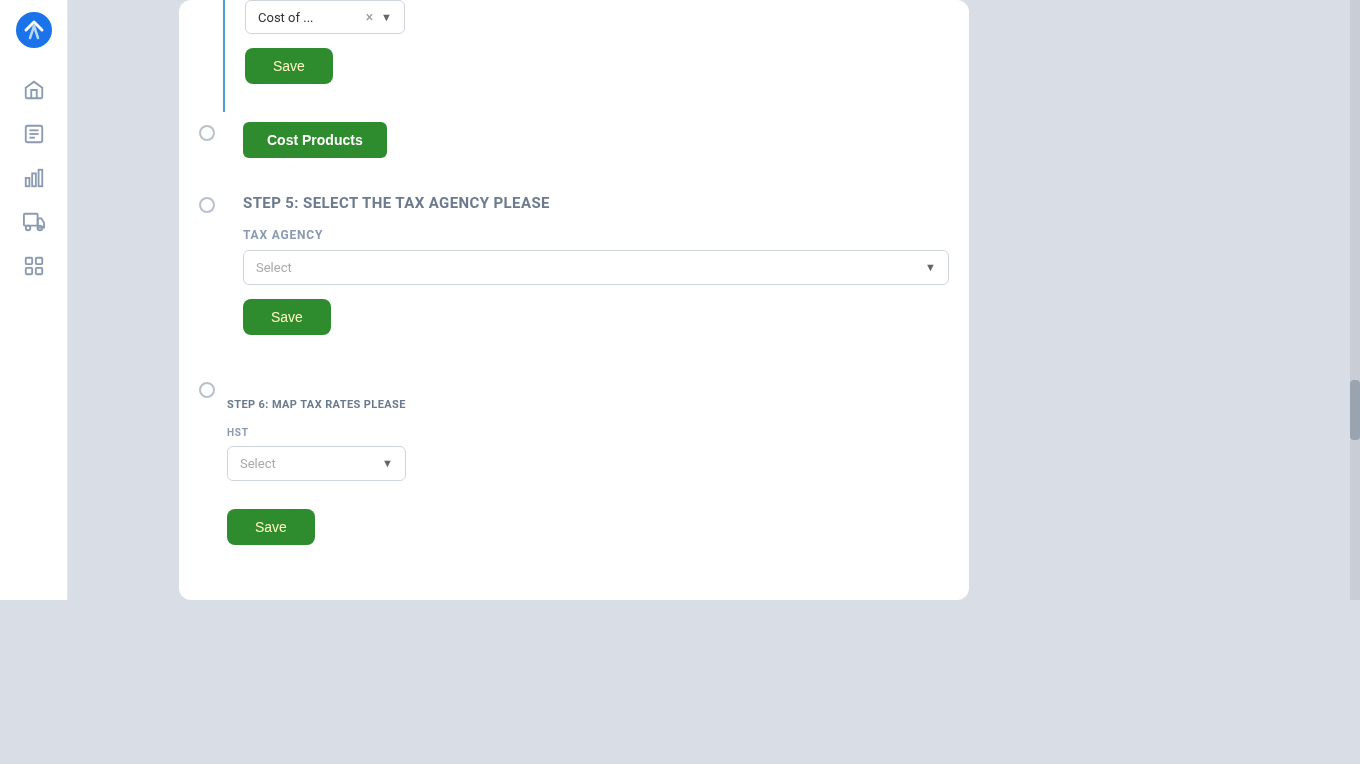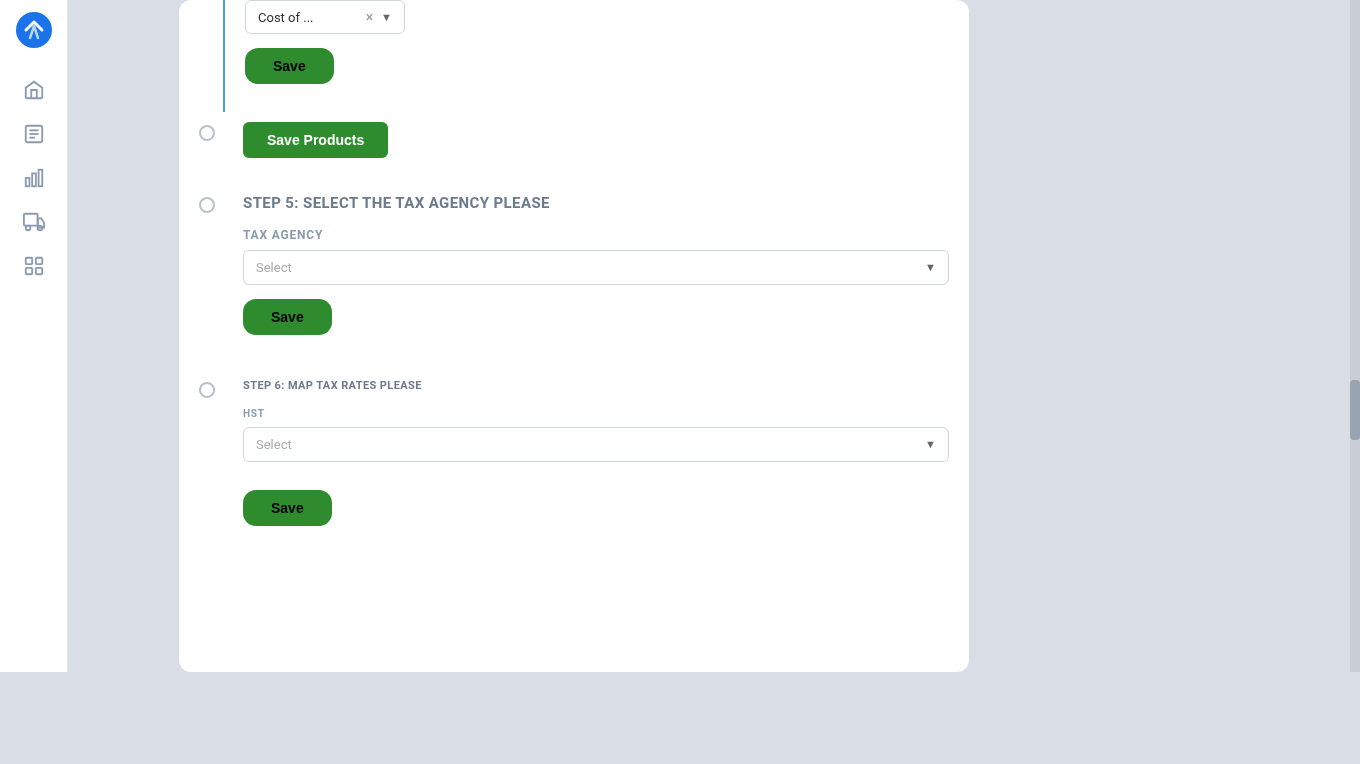--- a/index.html
+++ b/index.html
@@ -42,26 +42,26 @@
     }
 
     .sidebar-icon svg {
       width: 22px;
       height: 22px;
     }
 
     
     .btn-save {
       background: #2e8b2e;
-      color: #000000;
+      color: #fef9c3;
       border: none;
-      border-radius: 13px;
+      border-radius: 8px;
       padding: 10px 28px;
       font-size: 14px;
-      font-weight: 700;
+      font-weight: 400;
       cursor: pointer;
       margin-bottom: 8px;
     }
 
     
     .btn-sync {
       background: #2e8b2e;
       color: #fff;
       border: none;
       border-radius: 6px;
@@ -94,21 +94,21 @@
       top: 380px;
       width: 10px;
       height: 60px;
       background: #9aa3b0;
       border-radius: 4px;
     }
 
     .page-wrapper {
       display: flex;
       width: 1360px;
-      height: 672px;
+      height: 600px;
       overflow: hidden;
     }
 
     .center-panel {
       flex: 1;
       background: #d8dde6;
       display: flex;
       justify-content: center;
       overflow: hidden;
       padding: 0;
@@ -198,41 +198,41 @@
               <span style="color:#999; font-size:14px; cursor:pointer;">×</span>
               <span style="color:#666; font-size:11px;">▼</span>
             </div>
             <button class="btn-save">Save</button>
           </div>
         </div>
 
         <div style="display:flex; align-items:flex-start; padding-top:10px; padding-bottom:0;">
           <div style="width:16px; height:16px; border-radius:50%; border:2px solid #b8c0cc; background:#fff; flex-shrink:0; margin-top:3px;"></div>
           <div style="flex:1; padding-left:28px; padding-bottom:20px;">
-            <button class="btn-sync">Save Products</button>
+            <button class="btn-sync">Cost Products</button>
           </div>
         </div>
 
         <div style="display:flex; align-items:flex-start; padding-top:16px; padding-bottom:0;">
           <div style="width:16px; height:16px; border-radius:50%; border:2px solid #b8c0cc; background:#fff; flex-shrink:0; margin-top:3px;"></div>
           <div style="flex:1; padding-left:28px; padding-bottom:20px;">
             <div style="font-size:15px; font-weight:700; color:#6b7a8d; letter-spacing:0.4px; text-transform:uppercase; margin-bottom:16px;">STEP 5: SELECT THE TAX AGENCY PLEASE</div>
             
             <div style="margin-bottom:14px;">
               <div style="font-size:12px; font-weight:700; color:#8a9ab0; letter-spacing:0.8px; text-transform:uppercase; margin-bottom:8px;">TAX AGENCY</div>
               <div style="display:flex; align-items:center; border:1px solid #d0d5dd; border-radius:6px; padding:9px 12px; background:#fff; min-width:150px; cursor:pointer;">
                 <span style="flex:1; font-size:13px; color:#aaa;">Select</span>
                 <span style="color:#666; font-size:11px;">▼</span>
               </div>
             </div>
             <button class="btn-save">Save</button>
           </div>
         </div>
 
-        <div style="display:flex; align-items:flex-start; padding-top:16px; padding-bottom:0;">
+        <div style="display:flex; align-items:flex-start; padding-top:16px; padding-bottom:0;flex-direction:column;">
           <div style="width:16px; height:16px; border-radius:50%; border:2px solid #b8c0cc; background:#fff; flex-shrink:0; margin-top:3px;"></div>
           <div style="flex:1; padding-left:28px; padding-bottom:20px;">
             <div style="font-size:11px; font-weight:700; color:#6b7a8d; letter-spacing:0.4px; text-transform:uppercase; margin-bottom:16px;">STEP 6: MAP TAX RATES PLEASE</div>
 
             <div style="margin-bottom:28px;">
               <div style="font-size:10px; font-weight:700; color:#8a9ab0; letter-spacing:0.8px; text-transform:uppercase; margin-bottom:8px;">HST</div>
               <div style="display:flex; align-items:center; border:1px solid #d0d5dd; border-radius:6px; padding:9px 12px; background:#fff; min-width:150px; cursor:pointer;">
                 <span style="flex:1; font-size:13px; color:#aaa;">Select</span>
                 <span style="color:#666; font-size:11px;">▼</span>
               </div>

